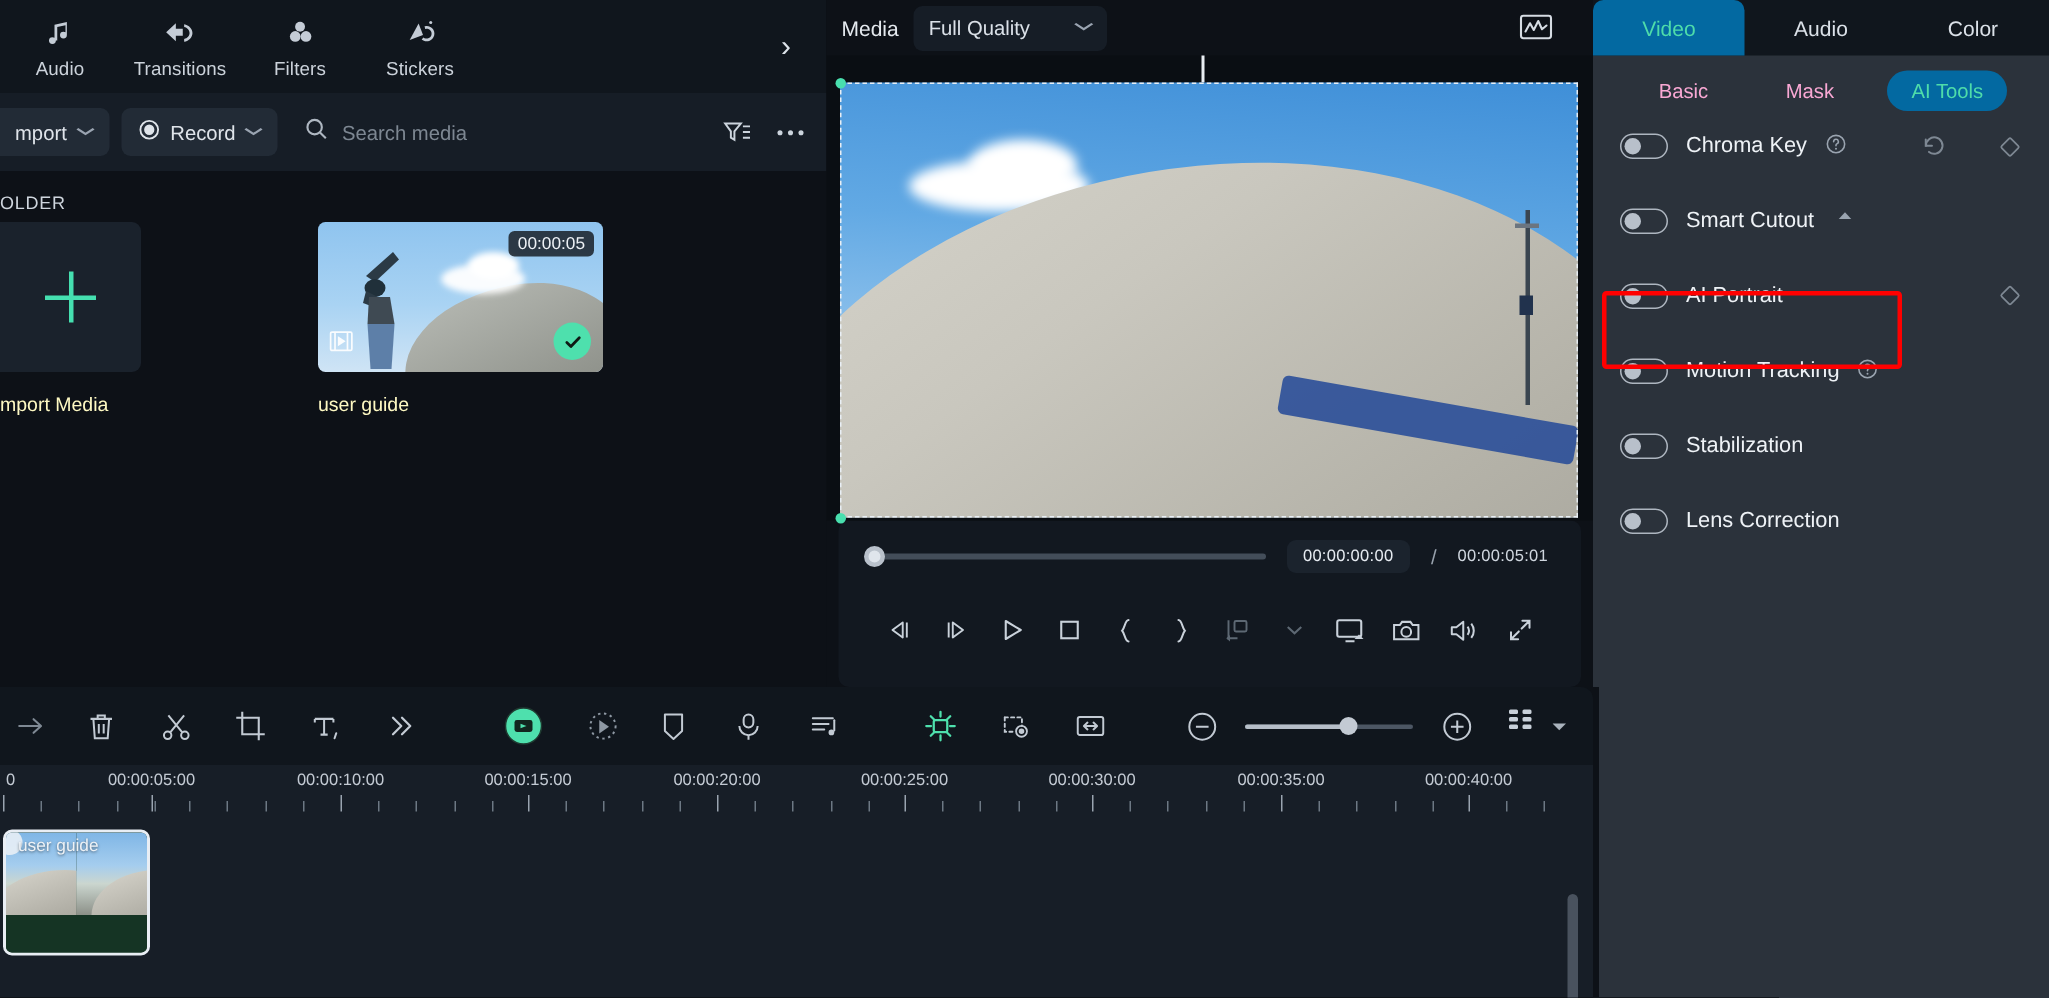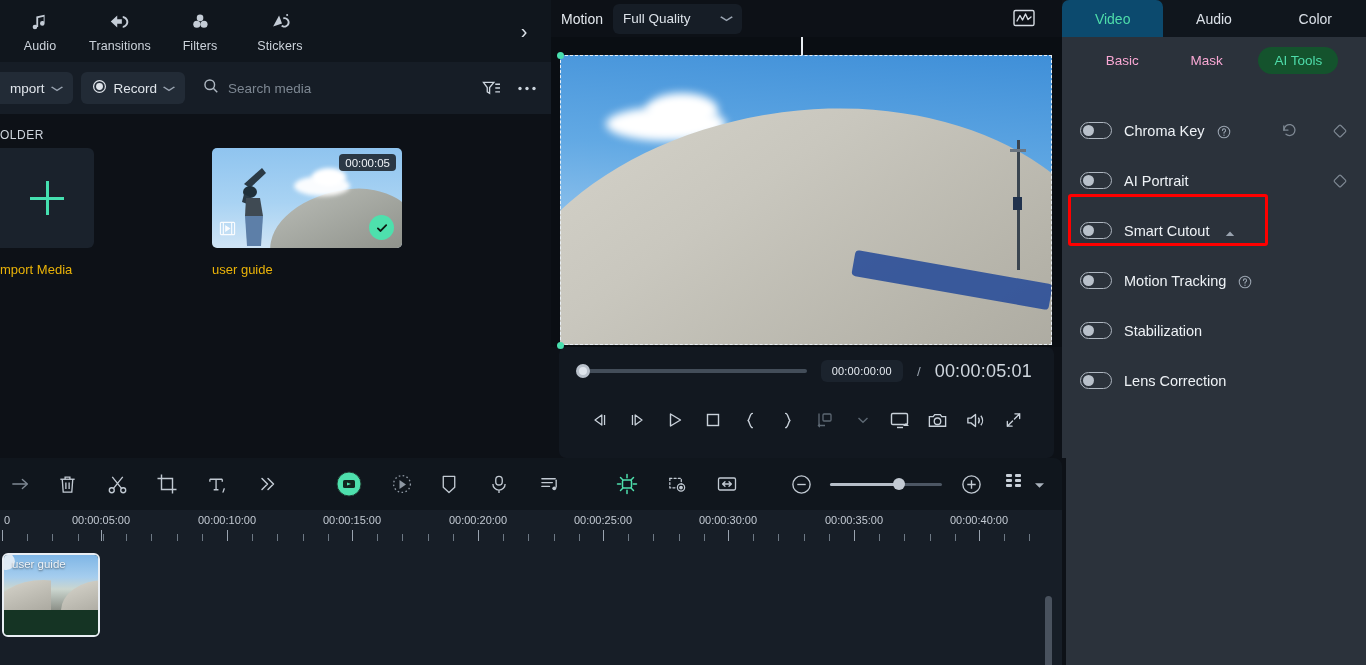--- a/index.html
+++ b/index.html
@@ -65,21 +65,21 @@
     width: 190px; height: 100px; background: #1a222c; border-radius: 6px;
     display: flex; align-items: center; justify-content: center; cursor: pointer;
     margin-left: -96px; padding-left: 96px;
   }
   .plus { width: 34px; height: 34px; position: relative; }
   .plus:before, .plus:after {
     content:''; position:absolute; background:#45e0b0;
   }
   .plus:before { left: 16px; top: 0; width: 2.5px; height: 34px; }
   .plus:after { top: 16px; left: 0; height: 2.5px; width: 34px; }
-  .media-caption { font-size: 13px; color: #eab308; margin-top: 14px; }
+  .media-caption { font-size: 13px; color: #fef9c3; margin-top: 14px; }
 
   .thumb {
     width: 190px; height: 100px; border-radius: 5px; position: relative; overflow: hidden;
     background: linear-gradient(180deg, #8fc4ef 0%, #a9d3f3 55%, #cfe4f5 100%);
     cursor: pointer;
   }
   .thumb .hill {
     position:absolute; right:-16px; bottom:-14px; width: 150px; height: 72px;
     background: linear-gradient(160deg,#b9bcb6,#8a8d86);
     border-radius: 60% 45% 0 0 / 80% 70% 0 0;
@@ -178,46 +178,46 @@
   .scrub-track { position:relative; flex: 1; height: 4px; background:#434d59; border-radius:2px; }
   .scrub-knob {
     position:absolute; left: -5px; top: -5px; width: 14px; height: 14px; border-radius:50%;
     background:#dfe5ec; border: 3px solid #b9c1cb; cursor: grab;
   }
   .tc-cur {
     background:#1b232d; border-radius:6px; padding: 5px 11px; font-size: 11px;
     color:#e6ebf1; letter-spacing:.2px; cursor:text;
   }
   .tc-sep { color:#98a2ad; font-size: 13.5px; }
-  .tc-tot { font-size: 18px; color:#cfd6de; letter-spacing:.2px; }
+  .tc-tot { font-size: 11px; color:#cfd6de; letter-spacing:.2px; }
   .btn-row { display:flex; align-items:center; height: 50px; padding: 0 22px; gap: 0px; }
   .pbtn {
     width: 40px; height: 34px; display:flex; align-items:center; justify-content:center;
     cursor:pointer; color:#c9d1da;
   }
   .pbtn.dim { color:#5d6873; }
   .spacer-flex { flex: 1; }
 
   
   .right-panel {
     position:absolute; right: 0; top: 0; width: 304px; height: 665px;
     background: #2b323b;
   }
   .rp-tabs { display:flex; height: 37px; background:#10161d; }
   .rp-tab {
     flex:1; display:flex; align-items:center; justify-content:center;
     font-size: 14px; color:#dbe1e8; cursor:pointer;
   }
-  .rp-tab.active { color:#4edcaa; background:#0c4a6e; border-radius: 7px 7px 0 0; }
+  .rp-tab.active { color:#4edcaa; background:#0369a1; border-radius: 7px 7px 0 0; }
   .rp-sub { height: 47px; display:flex; align-items:center; justify-content: space-around; padding: 0 18px; }
   .rp-subtab { font-size: 13.5px; color:#f9a8d4; padding: 6px 16px; border-radius: 14px; cursor:pointer; }
-  .rp-subtab.active { color:#4edcaa; background:#14532d; }
+  .rp-subtab.active { color:#4edcaa; background:#0369a1; }
   .rp-list { padding-top: 5px; }
   .rp-row {
-    position: relative; height: 50px; display:flex; align-items:flex-end; padding: 0 18px; gap: 12px;
+    position: relative; height: 50px; display:flex; align-items:flex-start; padding: 0 18px; gap: 12px;
   }
   .toggle {
     width: 32px; height: 17px; border-radius: 9px; border: 1.6px solid #aeb6c0;
     position: relative; cursor:pointer; flex: none;
   }
   .toggle .knob {
     position:absolute; left: 2px; top: 2px; width: 11px; height: 11px; border-radius:50%;
     background:#b8c0ca;
   }
   .rp-label { font-size: 14.5px; color:#eef2f6; }
@@ -414,21 +414,21 @@
               </svg>
           </div>
         </div>
         <div class="media-caption">user guide</div>
       </div>
     </div>
   </div>
 
   <div class="player">
     <div class="player-head">
-      <span class="ptitle">Motion</span>
+      <span class="ptitle">Media</span>
       <div class="quality">
         <span>Full Quality</span>
         <span class="chev-sm">
           <svg width="11" height="7" viewBox="0 0 12 8" fill="none" stroke="currentColor" stroke-width="1.5">
               <path d="M1.5 2 6 6.2 10.5 2"></path>
             </svg>
         </span>
       </div>
       <div class="scope-btn" style="color:#d6dce3">
         <svg width="24" height="20" viewBox="0 0 24 20" fill="none" stroke="currentColor" stroke-width="1.4">
@@ -577,40 +577,40 @@
                 <rect x="4" y="4" width="10" height="10" rx="1.3" transform="rotate(45 9 9)"></rect>
               </svg>
           </span>
         </div>
       </div>
 
       <div class="rp-row">
         <div class="toggle">
             <div class="knob"></div>
           </div>
+        <span class="rp-label">Smart Cutout</span>
+        <span class="caret-up">
+          <svg width="10" height="7" viewBox="0 0 12 8" fill="currentColor">
+              <path d="M6 1.6 11 7H1z"></path>
+            </svg>
+        </span>
+      </div>
+
+      <div class="rp-row">
+        <div class="toggle">
+            <div class="knob"></div>
+          </div>
         <span class="rp-label">AI Portrait</span>
         <div class="rp-actions">
           <span class="rp-ico">
             <svg width="16" height="16" viewBox="0 0 18 18" fill="none" stroke="currentColor" stroke-width="1.3">
                 <rect x="4" y="4" width="10" height="10" rx="1.3" transform="rotate(45 9 9)"></rect>
               </svg>
           </span>
         </div>
-      </div>
-
-      <div class="rp-row">
-        <div class="toggle">
-            <div class="knob"></div>
-          </div>
-        <span class="rp-label">Smart Cutout</span>
-        <span class="caret-up">
-          <svg width="10" height="7" viewBox="0 0 12 8" fill="currentColor">
-              <path d="M6 1.6 11 7H1z"></path>
-            </svg>
-        </span>
       </div>
 
       <div class="rp-row">
         <div class="toggle">
             <div class="knob"></div>
           </div>
         <span class="rp-label">Motion Tracking</span>
         <span class="help-ico">
           <svg width="14" height="14" viewBox="0 0 16 16" fill="none" stroke="currentColor" stroke-width="1.2">
               <circle cx="8" cy="8" r="6.6"></circle>

